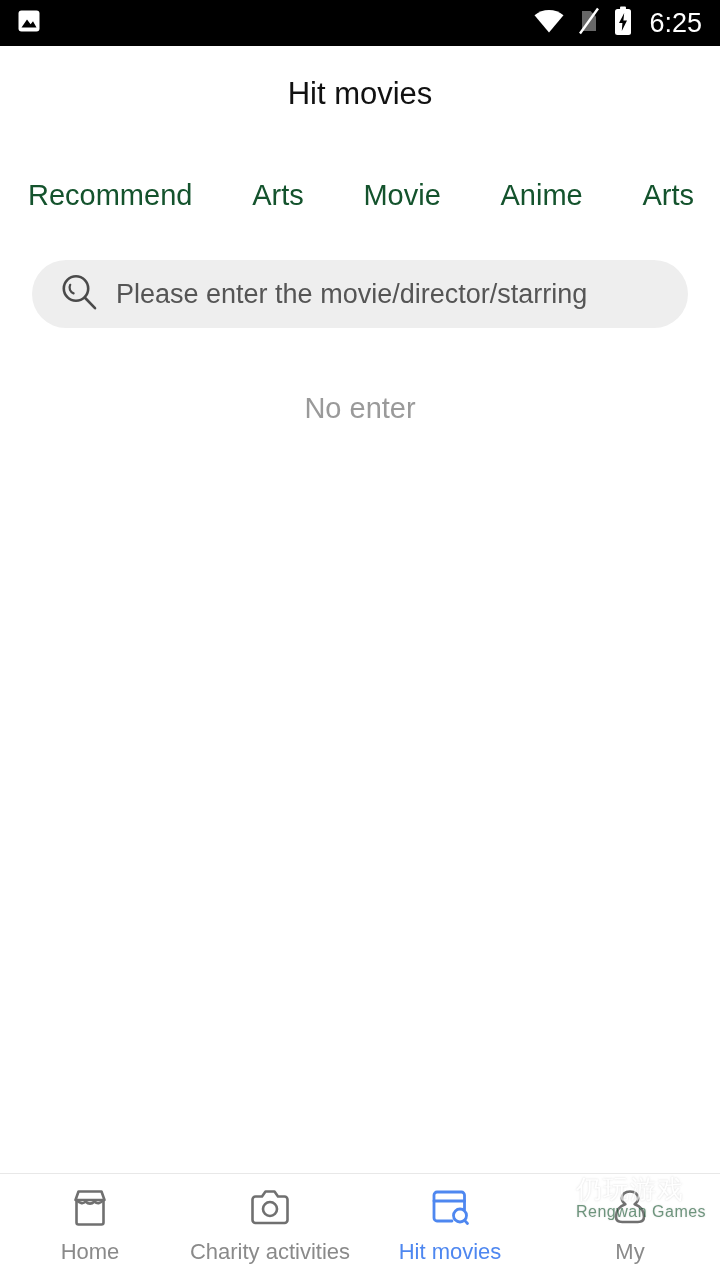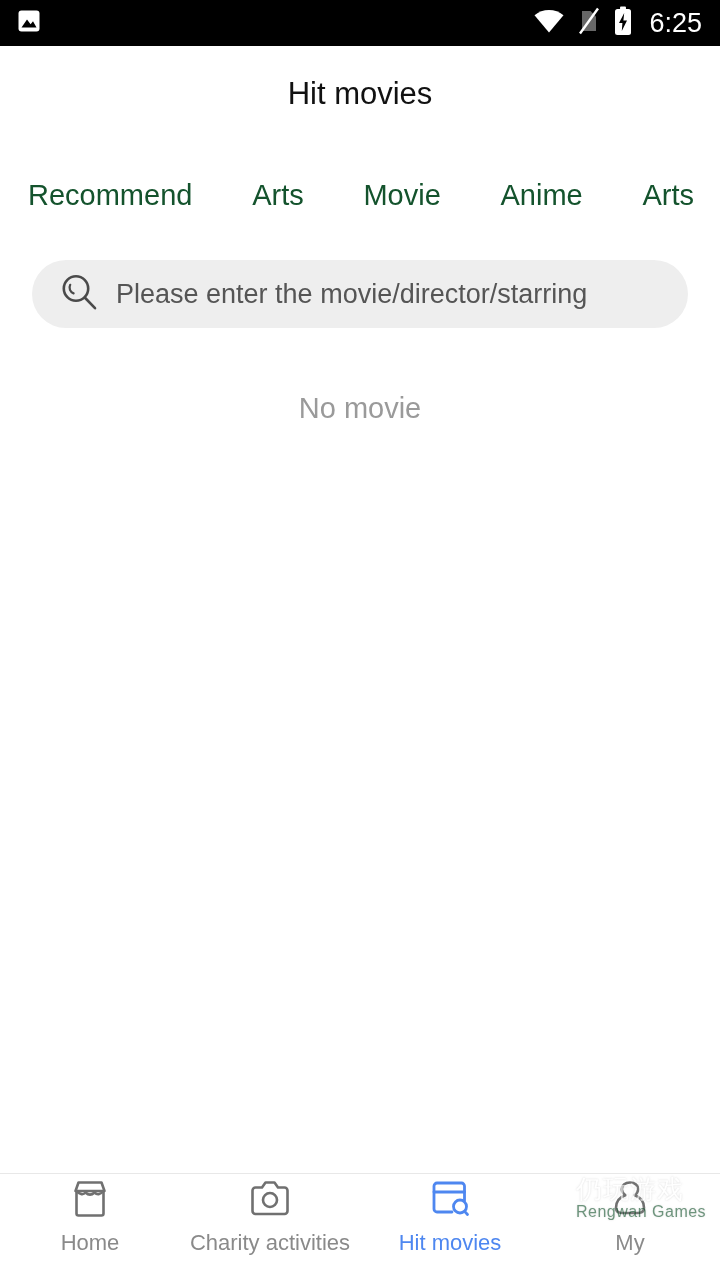--- a/index.html
+++ b/index.html
@@ -119,21 +119,21 @@
   
   .bottom-nav {
     position: absolute;
     left: 0; bottom: 0;
     width: 720px;
     height: 107px;
     background: #ffffff;
     border-top: 1px solid #e8e8e8;
     display: flex;
     align-items: flex-start;
-    padding-top: 1px;
+    padding-top: 10px;
   }
   .nav-item {
     flex: 1 1 0;
     display: flex;
     flex-direction: column;
     align-items: center;
     gap: 9px;
     cursor: pointer;
   }
   .nav-icon { display: block; height: 48px; }
@@ -224,21 +224,21 @@
     <span class="search-icon">
       <svg width="42" height="42" viewBox="0 0 42 42">
         <circle cx="18" cy="17.5" r="12.2" fill="none" stroke="#4a4a4a" stroke-width="2.6"></circle>
         <path d="M27.2 27 L37 37.2" stroke="#4a4a4a" stroke-width="2.6" stroke-linecap="round" fill="none"></path>
         <path d="M12.2 13.8 A6.2 6.2 0 0 0 15.6 22.4" fill="none" stroke="#4a4a4a" stroke-width="2.2" stroke-linecap="round"></path>
       </svg>
     </span>
     <input class="search-input" type="text" placeholder="Please enter the movie/director/starring" style="">
   </div>
 
-  <div class="empty-state">No movie</div>
+  <div class="empty-state">No enter</div>
 
   <div class="bottom-nav">
 
     <div class="nav-item">
       <span class="nav-icon">
         <svg width="48" height="48" viewBox="0 0 48 48">
           <path d="M9.5 16 L12.5 7.5 H35.5 L38.5 16 Z" fill="none" stroke="#707070" stroke-width="2.6" stroke-linejoin="round"></path>
           <path d="M10.5 16 V38.5 a2 2 0 0 0 2 2 H35.5 a2 2 0 0 0 2 -2 V16" fill="none" stroke="#707070" stroke-width="2.6" stroke-linejoin="round"></path>
           <path d="M10.5 16 Q16 21.5 19.5 17.5 Q24 21.8 28.5 17.5 Q32.5 21.5 37.5 16" fill="none" stroke="#707070" stroke-width="2.6" stroke-linejoin="round"></path>
         </svg>

